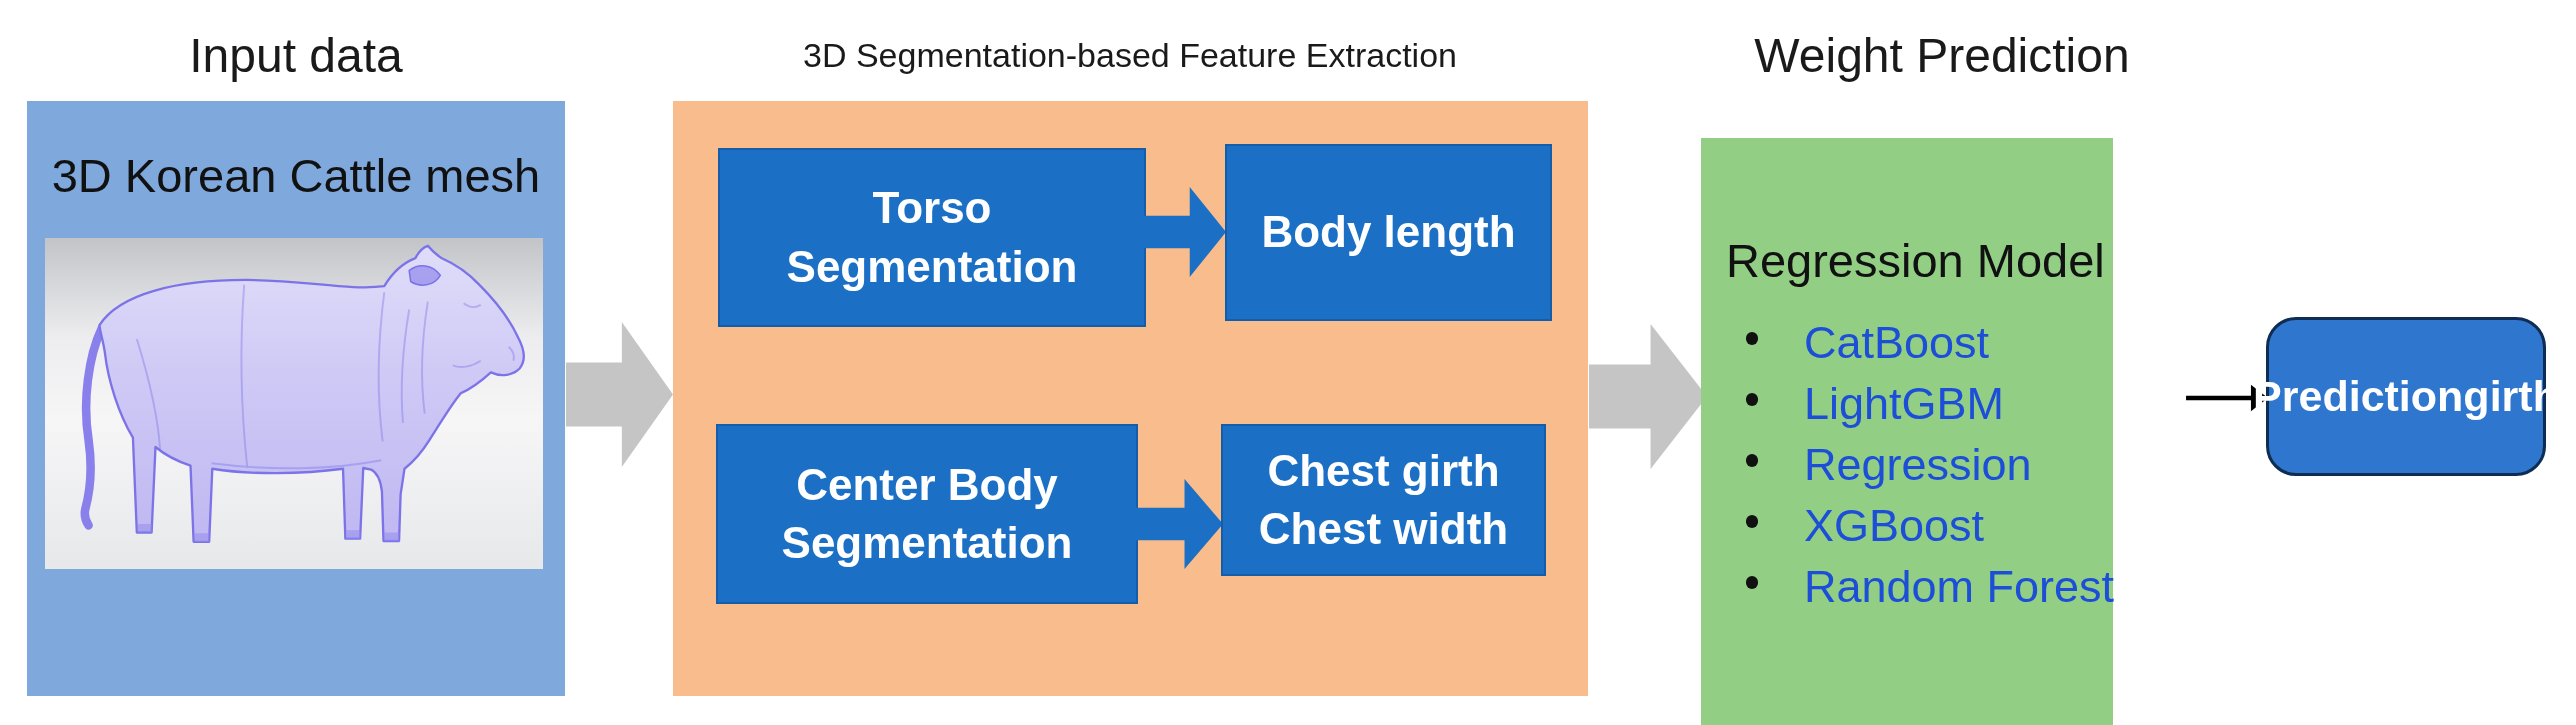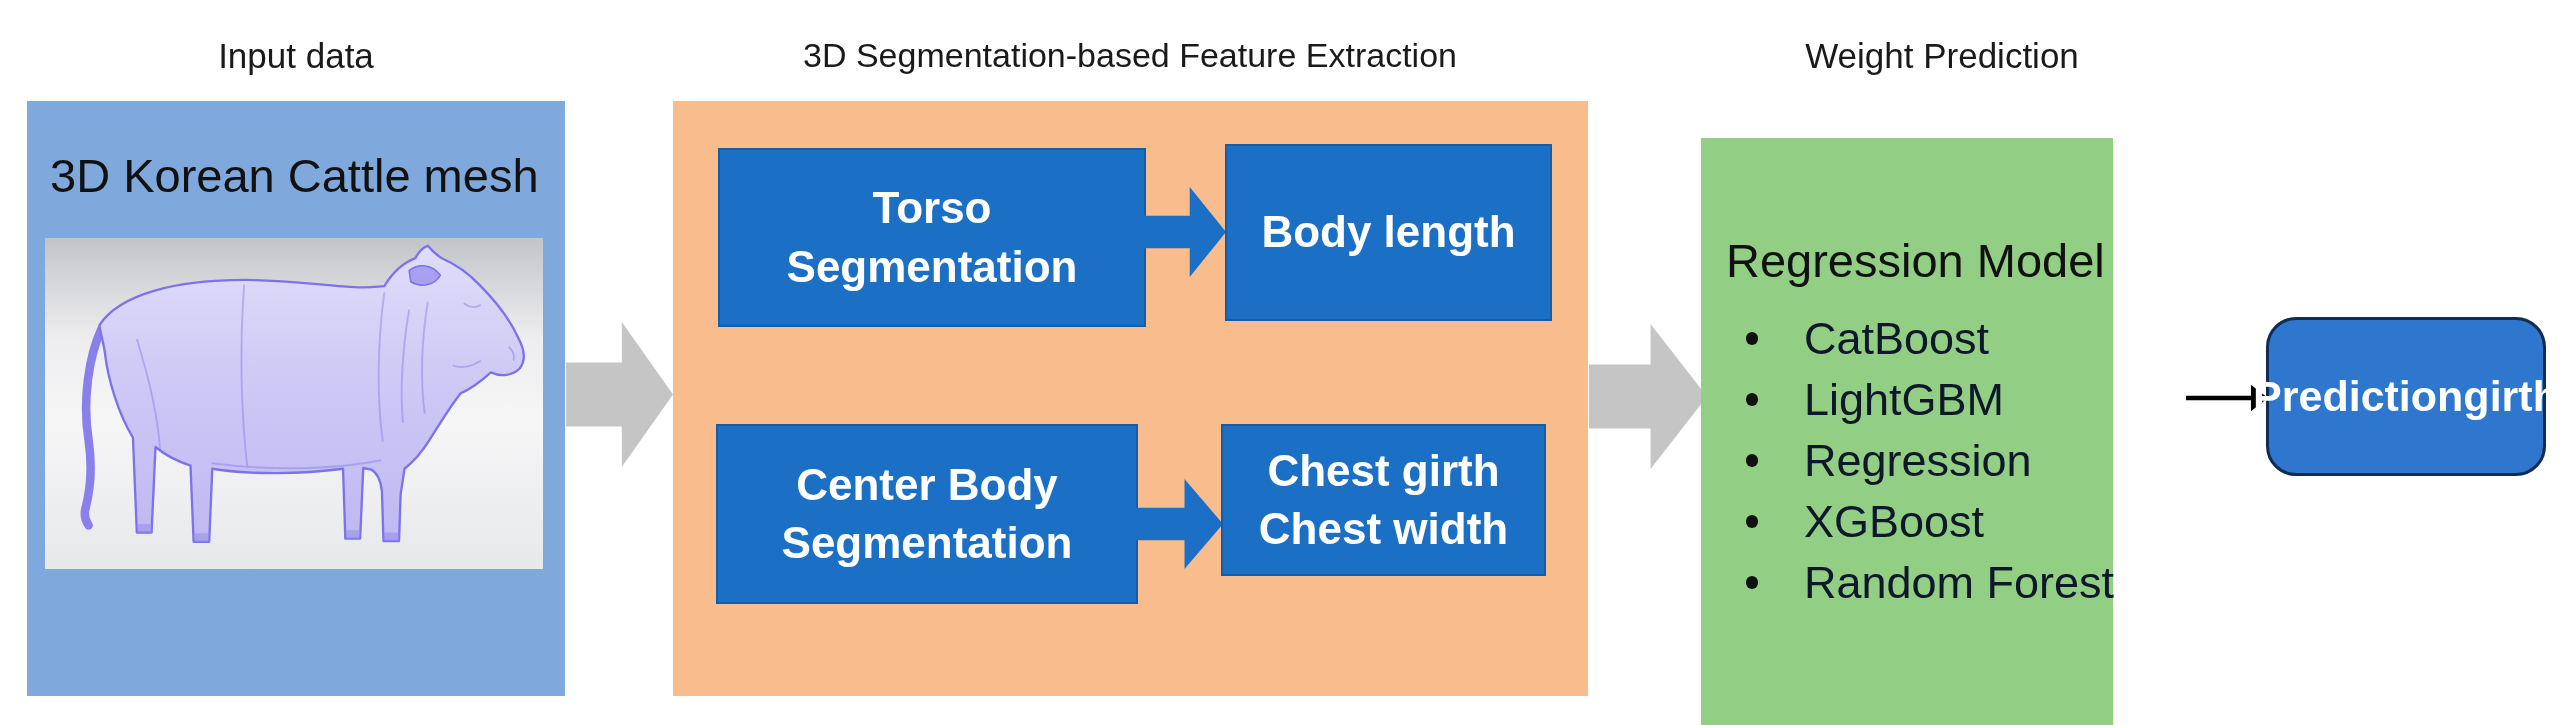--- a/index.html
+++ b/index.html
@@ -2,33 +2,33 @@
 <html style="font-size:12.4px"><head>
 <meta charset="utf-8">
 <style>
   html,body{margin:0;padding:0;background:#ffffff;}
   body{font-family:"Liberation Sans",sans-serif;color:#1a1a1a;}
   .canvas{position:relative;width:2576px;height:725px;background:#ffffff;overflow:hidden;}
 
   
   .sec-title{
     position:absolute;top:25px;height:61px;line-height:61px;
-    text-align:center;font-size:35px;font-weight:400;color:#1a1a1a;white-space:nowrap;
+    text-align:center;font-size:48px;font-weight:400;color:#1a1a1a;white-space:nowrap;
   }
   .sec-title.mid{font-size:34px;}
 
   
   .panel{position:absolute;top:101px;height:595px;}
   .panel-input{left:27px;width:538px;background:#7FA8DC;}
   .panel-feature{left:673px;width:915px;background:#F9BC8C;}
   .panel-weight{left:1701px;width:412px;background:#92CF85;margin-top:37px;}
 
   .input-label{
     position:absolute;left:0;top:47px;width:100%;
-    text-align:left;font-size:47px;color:#111;white-space:nowrap;margin-left:23px;
+    text-align:center;font-size:47px;color:#111;white-space:nowrap;
   }
 
   .mesh-figure{
     position:absolute;left:18px;top:137px;width:498px;height:331px;
     background:linear-gradient(180deg,#C2C4C8 0%,#EDEDEF 30%,#F6F6F7 55%,#E7E8EA 100%);
   }
   .mesh-figure svg{display:block;width:100%;height:100%;}
 
   
   .process-box{
@@ -49,22 +49,22 @@
   .flow-arrow{position:absolute;}
   .flow-arrow-1{left:566px;top:322px;}
   .flow-arrow-2{left:1589px;top:324px;}
 
   
   .weight-heading{
     position:absolute;left:25px;top:95px;font-size:47px;color:#111;white-space:nowrap;
   }
   .model-list{position:absolute;left:0;top:170px;margin:0;padding:0;list-style:none;width:100%;}
   .model-list li{
-    position:relative;height:61px;display:flex;align-items:center;
-    font-size:45px;color:#0f172a;white-space:nowrap;
+    position:relative;height:61px;display:flex;align-items:flex-end;
+    font-size:45px;color:#1d4ed8;white-space:nowrap;
   }
   .bullet-dot{
     position:absolute;left:45px;top:50%;margin-top:-6.2px;width:12.4px;height:12.4px;
     border-radius:50%;background:#111;
   }
   .model-name{margin-left:103px;}
 
   
   .output-arrow{position:absolute;left:2186px;top:381px;}
   .output-box{

